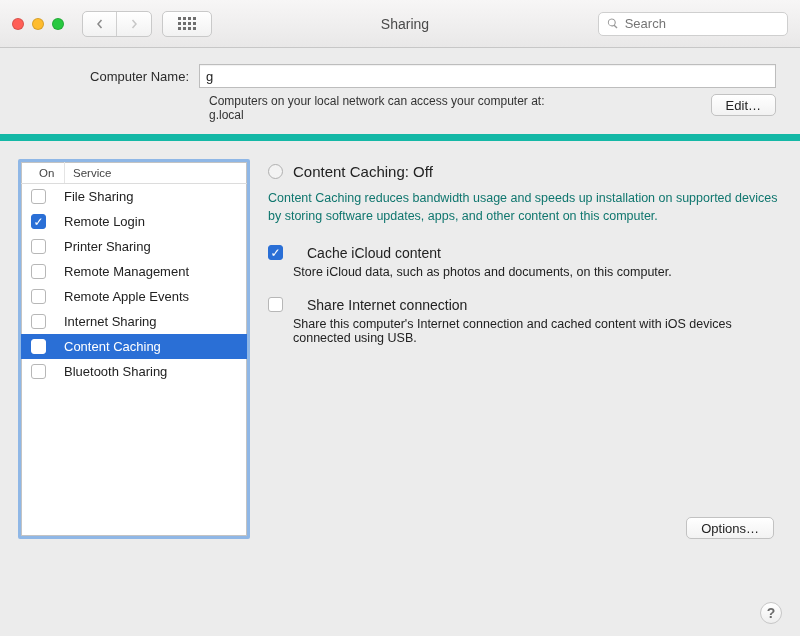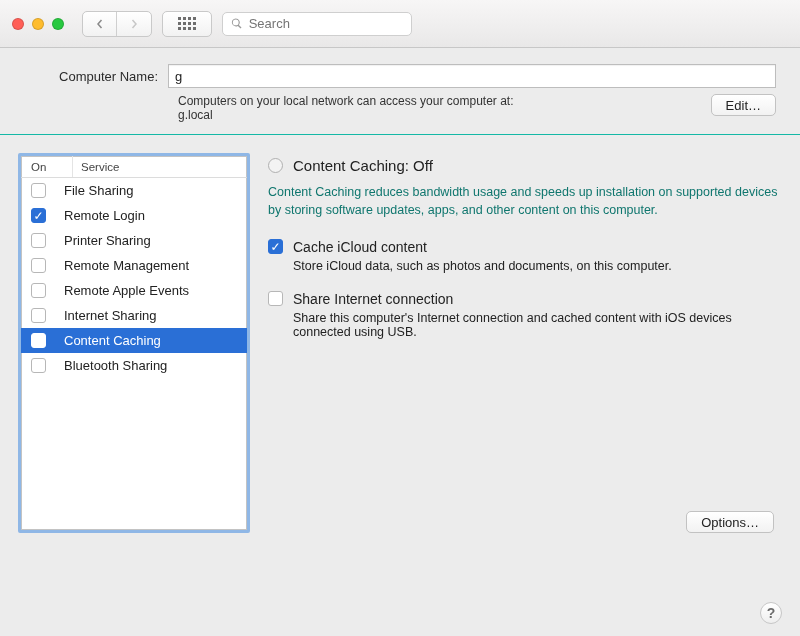--- a/index.html
+++ b/index.html
@@ -49,21 +49,21 @@
     width: 190px; height: 24px;
     border: 1px solid #cfcfcf; border-radius: 5px;
     background: #fff;
     display: flex; align-items: center; gap: 6px;
     padding: 4px 8px; color: #9a9a9a;
   }
   .search svg { width: 13px; height: 13px; fill:#9a9a9a; }
   .search input { border:none; outline:none; width:100%; font-size:13px; color:#333; background:transparent; }
 
   
-  .upper { padding: 16px 24px 12px 8px; border-bottom: 1px solid #14b8a6; }
+  .upper { padding: 16px 24px 12px 39px; border-bottom: 7px solid #14b8a6; }
   .row { display:flex; align-items:center; }
   .lbl { width: 160px; text-align:right; padding-right:10px; color:#2b2b2b; }
   .txtfield {
     flex:1; height:24px; border:1px solid #bdbdbd; border-radius:0;
     background:#fff; padding:0 6px; display:flex; align-items:center;
     box-shadow: inset 0 1px 1px rgba(0,0,0,0.06);
   }
   .hint { margin-left:170px; margin-top:6px; color:#333; font-size:12px; display:flex; justify-content:space-between; align-items:flex-start; gap:20px;}
   .push-btn {
     height:22px; padding: 0 14px;
@@ -81,21 +81,21 @@
     border: 3px solid #8fb7e6;
     border-radius: 2px;
     background:#fff;
     display:flex; flex-direction:column;
     box-shadow: 0 0 0 1px #c3c3c3 inset;
   }
   .list-head {
     display:flex; height:22px; border-bottom:1px solid #dcdcdc;
     font-size:11.5px; color:#444;
   }
-  .col-on { width:52px; padding-left:10px; display:flex; align-items:center; border-right:1px solid #e4e4e4;}
+  .col-on { width:44px; padding-left:18px; display:flex; align-items:center; border-right:1px solid #e4e4e4;}
   .col-svc { flex:1; padding-left:8px; display:flex; align-items:center;}
   .list-body { flex:1; overflow:hidden; }
   .item {
     display:flex; align-items:center; height:25px;
     padding-left:10px;
   }
   .item.selected { background:#2a6fd6; color:#fff; }
   .chk {
     width:15px; height:15px; border:1px solid #b7b7b7; border-radius:3px;
     background:#fff; display:flex; align-items:center; justify-content:center;
@@ -107,21 +107,21 @@
   .item.selected .chk { background:#fff; border-color:#fff; }
   .item .svc { font-size:13px; }
 
   .detail { flex:1; display:flex; flex-direction:column; position:relative;}
   .status-row { display:flex; align-items:center; gap:10px; margin:4px 0 10px 0; color:#222; font-size:15px;}
   .radio-off {
     width:15px;height:15px;border-radius:50%;
     border:1px solid #b0b0b0;background:#f3f3f3;
   }
   .descr { font-size:12.5px; color:#0f766e; line-height:1.4; margin-bottom:16px;}
-  .opt { display:flex; align-items:flex-start; gap:10px; margin-top:4px;}
+  .opt { display:flex; align-items:flex-start; gap:24px; margin-top:4px;}
   .opt .chk { margin-right:0; }
   .opt-title { font-size:14px; color:#222; }
   .opt-sub { font-size:12.5px; color:#222; margin:4px 0 14px 25px;}
 
   .options-btn-wrap { position:absolute; right:8px; bottom:0; }
   .help {
     position:absolute; right:18px; bottom:12px;
     width:22px;height:22px;border-radius:50%;
     border:1px solid #c7c7c7;background:linear-gradient(#ffffff,#efefef);
     display:flex;align-items:center;justify-content:center;
@@ -166,20 +166,21 @@
             <span></span>
             <span></span>
           <span></span>
             <span></span>
             <span></span>
             <span></span>
         </span>
       </div>
     </div>
 
+    <div class="title">Sharing</div>
 
     <div class="search">
       <svg viewBox="0 0 16 16">
           <path d="M6.5 1a5.5 5.5 0 014.28 8.94l3.64 3.64-1.34 1.34-3.64-3.64A5.5 5.5 0 116.5 1zm0 1.5a4 4 0 100 8 4 4 0 000-8z"></path>
         </svg>
       <input type="text" placeholder="Search" style="">
     </div>
   </div>
 
   <div class="upper">

